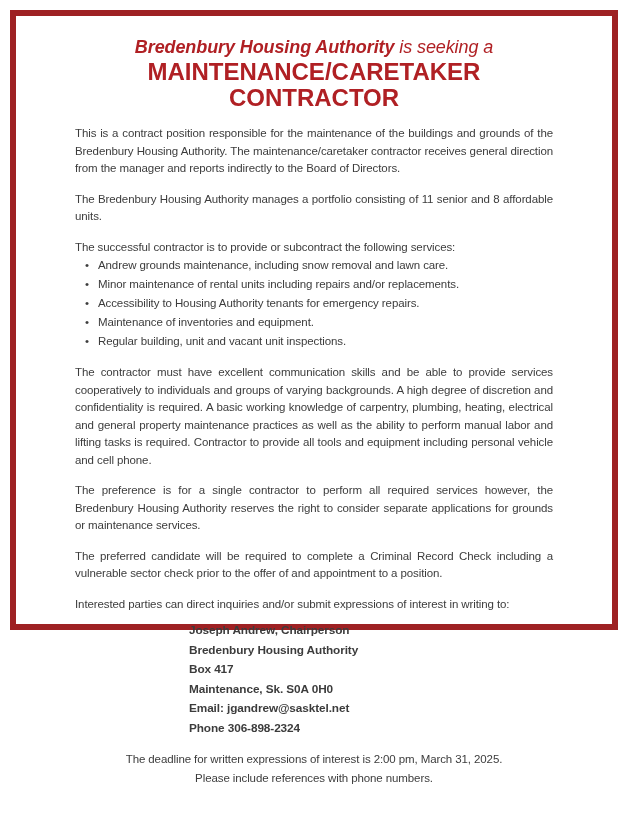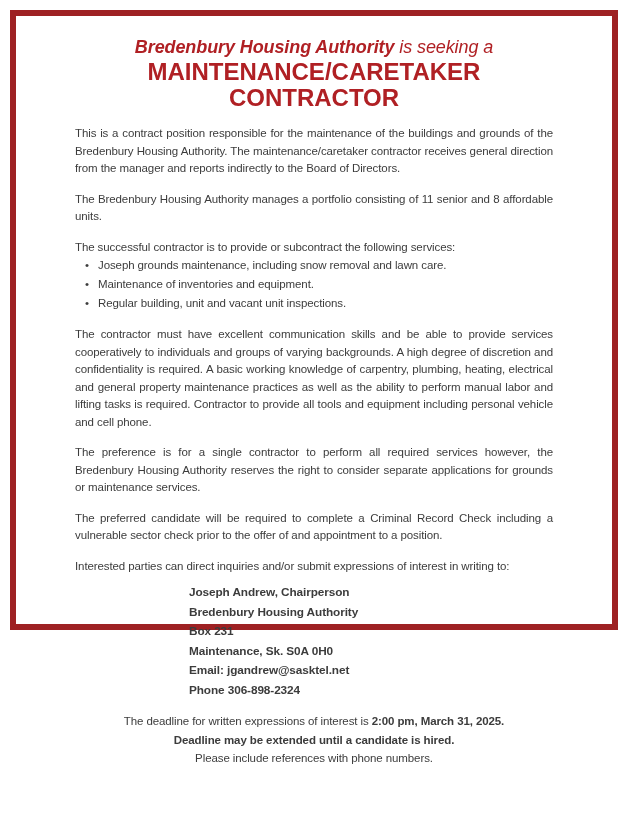--- a/index.html
+++ b/index.html
@@ -41,21 +41,21 @@
   .btxt { flex: 1; }
   .contact {
     font-weight: bold;
     margin-left: 114px;
     margin-top: 8px;
     margin-bottom: 12px;
     line-height: 19.5px;
     font-size: 11.8px;
   }
   .footer { text-align: center; line-height: 18.5px; font-size: 11.5px; }
-  .fb { font-weight: bold; }
+  .fb { font-weight: normal; }
 </style>
 </head>
 <body>
 
 <div class="page">
   <div class="frame"></div>
   <div class="content">
 
     <div class="title">
       <div class="title-line1">
@@ -65,21 +65,29 @@
     </div>
 
     <p class="para">This is a contract position responsible for the maintenance of the buildings and grounds of the Bredenbury Housing Authority.  The maintenance/caretaker contractor receives general direction from the manager and reports indirectly to the Board of Directors.</p>
 
     <p class="para">The Bredenbury Housing Authority manages a portfolio consisting of 11 senior and 8 affordable units.</p>
 
     <div class="services">
       <div class="para-tight">The successful contractor is to provide or subcontract the following services:</div>
       <div class="bullet">
         <span class="dot"></span>
-        <span class="btxt">Joseph grounds maintenance, including snow removal and lawn care.</span>
+        <span class="btxt">Andrew grounds maintenance, including snow removal and lawn care.</span>
+      </div>
+      <div class="bullet">
+        <span class="dot"></span>
+        <span class="btxt">Minor maintenance of rental units including repairs and/or replacements.</span>
+      </div>
+      <div class="bullet">
+        <span class="dot"></span>
+        <span class="btxt">Accessibility to Housing Authority tenants for emergency repairs.</span>
       </div>
       <div class="bullet">
         <span class="dot"></span>
         <span class="btxt">Maintenance of inventories and equipment.</span>
       </div>
       <div class="bullet">
         <span class="dot"></span>
         <span class="btxt">Regular building, unit and vacant unit inspections.</span>
       </div>
     </div>
@@ -88,26 +96,25 @@
 
     <p class="para">The preference is for a single contractor to perform all required services however, the Bredenbury Housing Authority reserves the right to consider separate applications for grounds or maintenance services.</p>
 
     <p class="para">The preferred candidate will be required to complete a Criminal Record Check including a vulnerable sector check prior to the offer of and appointment to a position.</p>
 
     <p class="para-tight">Interested parties can direct inquiries and/or submit expressions of interest in writing to:</p>
 
     <div class="contact">
       <div>Joseph Andrew, Chairperson</div>
       <div>Bredenbury Housing Authority</div>
-      <div>Box 231</div>
+      <div>Box 417</div>
       <div>Maintenance, Sk.  S0A 0H0</div>
       <div>Email:  jgandrew@sasktel.net</div>
       <div>Phone 306-898-2324</div>
     </div>
 
     <div class="footer">
       <div class="f-line"><span>The deadline for written expressions of interest is </span><span class="fb">2:00 pm, March 31, 2025.</span></div>
-      <div class="f-line fb">Deadline may be extended until a candidate is hired.</div>
       <div class="f-line">Please include references with phone numbers.</div>
     </div>
 
   </div>
 </div>
 
 </body></html>

